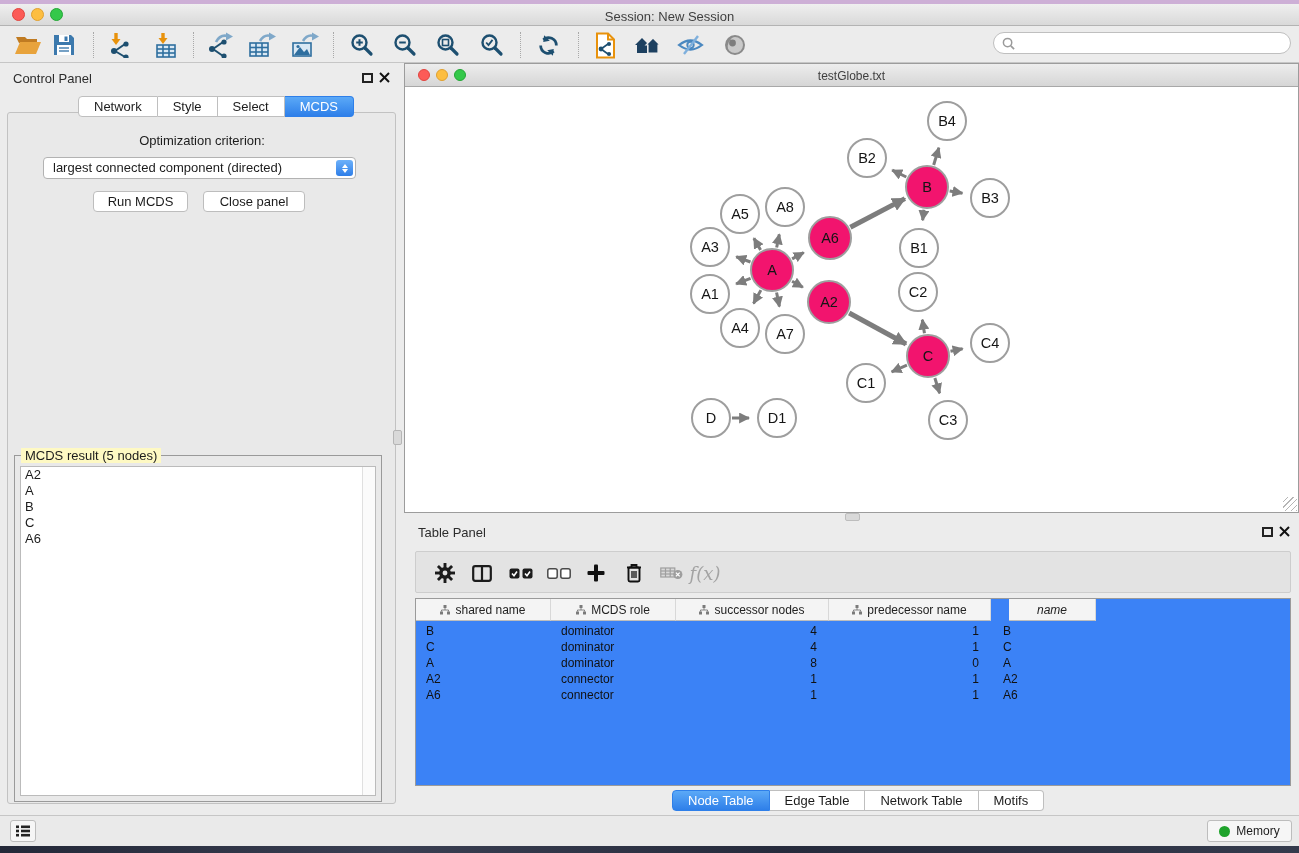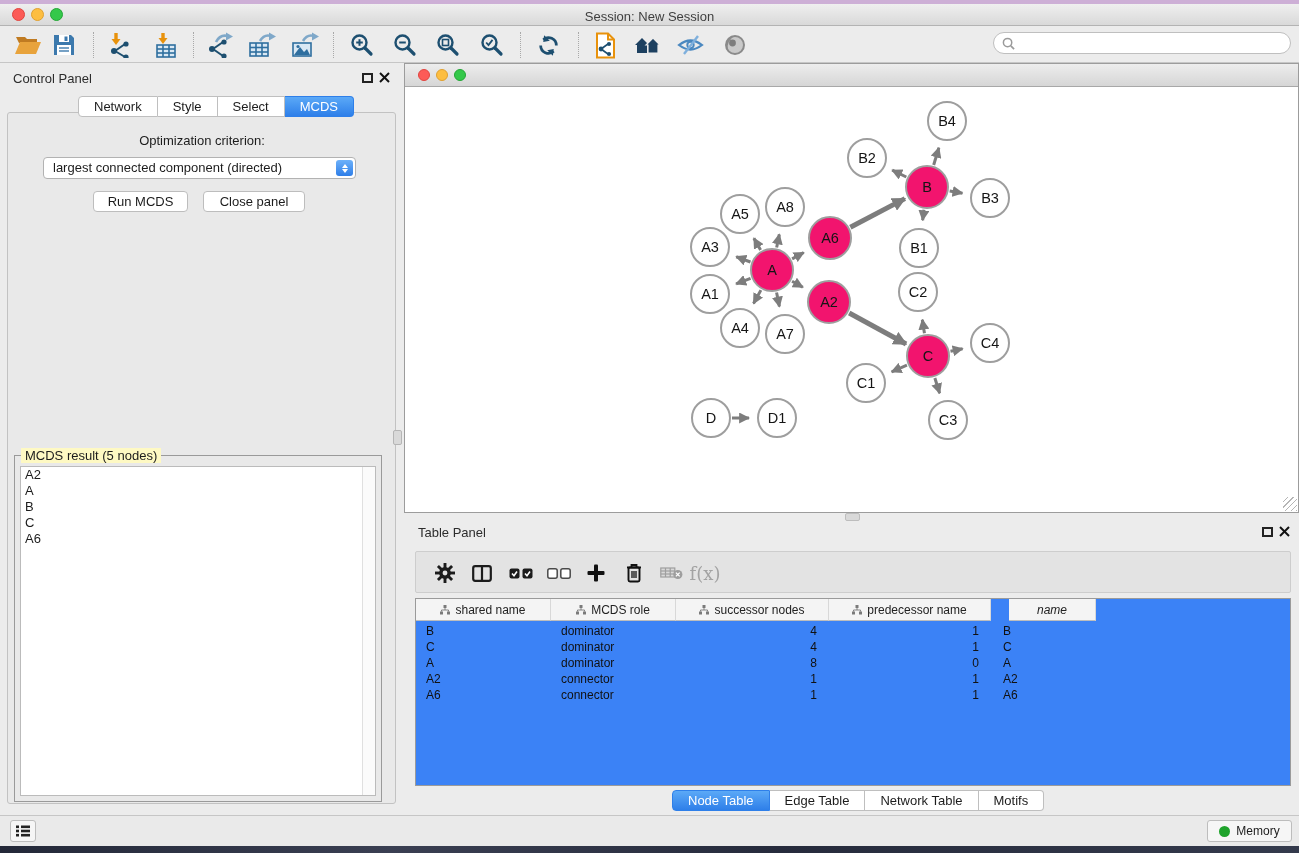--- a/index.html
+++ b/index.html
@@ -7,21 +7,21 @@
   body {
     width:1299px; height:853px; position:relative; overflow:hidden;
     font-family:"Liberation Sans", sans-serif; background:#ececec; color:#1c1c1c;
     -webkit-font-smoothing:antialiased;
   }
   .abs { position:absolute; }
 
   
   .desktop-top { left:0; top:0; width:1299px; height:4px; background:#cdafd6; }
   .main-titlebar { left:0; top:4px; width:1299px; height:22px;
-    background:linear-gradient(#efefef,#d9d9d9); border-bottom:1px solid #b3b3b3; }
+    background:linear-gradient(#efefef,#d9d9d9); border-bottom:1px solid #b3b3b3;padding-left:20px; }
   .tl { width:13px; height:13px; border-radius:50%; top:4px; }
   .tl.red   { background:#fc5b57; border:1px solid #e1443f; }
   .tl.yel   { background:#fdbe41; border:1px solid #e0a02f; }
   .tl.grn   { background:#34c84a; border:1px solid #23a636; }
   .win-title { width:100%; text-align:center; top:5px; font-size:13px; color:#3f3f3f; }
 
   
   .toolbar { left:0; top:27px; width:1299px; height:36px; background:#ececec;
     border-bottom:1px solid #c6c6c6; }
   .tbtn { top:2px; width:36px; height:32px; display:flex; align-items:center; justify-content:center; }
@@ -70,21 +70,21 @@
   .net-canvas { position:absolute; left:0; top:24px; width:893px; height:424px; background:#fff; }
   .grip { position:absolute; right:1px; bottom:1px; width:14px; height:14px;
     background:repeating-linear-gradient(135deg, transparent 0 3px, #b5b5b5 3px 4px); }
   .h-handle { left:845px; top:513px; width:15px; height:8px; background:#d9d9d9; border:1px solid #bdbdbd; border-radius:2px; }
 
   
   .tp-title-text { left:418px; top:525px; font-size:13px; color:#2c2c2c; }
   .tp-toolbar { left:415px; top:551px; width:876px; height:42px; background:#e3e3e3;
     border:1px solid #cdcdcd; border-radius:2px; }
   .tp-btn { top:6px; width:34px; height:30px; display:flex; align-items:center; justify-content:center; position:absolute; }
-  .fx { font-family:"DejaVu Serif", serif; font-size:18px; color:#a3a3a3; }
+  .fx { font-family:"DejaVu Serif", serif; font-style:italic; font-size:18px; color:#a3a3a3; }
   .dtable { left:415px; top:598px; width:876px; height:188px; background:#3b82f6; border:1px solid #9a9a9a; }
   .th { position:absolute; top:0; height:22px; background:#f4f4f4; border-right:1px solid #d8d8d8;
     border-bottom:1px solid #bdbdbd; font-size:12px; display:flex; align-items:center; justify-content:center; gap:5px; color:#222; }
   .tr { position:absolute; left:0; width:100%; height:16px; }
   .td { position:absolute; top:0; height:16px; font-size:12px; line-height:16px; color:#111; }
   .td.num { text-align:right; }
 
   .tp-tabs { left:672px; top:790px; display:flex;align-items:center; }
 
   
@@ -311,20 +311,21 @@
   </div>
 </div>
 
 <div class="abs v-handle"></div>
 
 <div class="abs net-window">
   <div class="net-titlebar">
     <span class="abs tl red" style="left:13px"></span>
     <span class="abs tl yel" style="left:31px"></span>
     <span class="abs tl grn" style="left:49px"></span>
+    <div class="abs net-title">testGlobe.txt</div>
   </div>
   <div class="net-canvas">
     <svg id="graph-svg" width="893" height="424" viewBox="0 0 893 424">
       <defs>
         <marker id="arw" viewBox="0 0 10 10" refX="9" refY="5" markerWidth="11" markerHeight="11" orient="auto" markerUnits="userSpaceOnUse">
           <path d="M0 0 L10 5 L0 10 z" fill="#7d7d7d"></path>
         </marker>
         <marker id="arwT" viewBox="0 0 10 10" refX="9" refY="5" markerWidth="14" markerHeight="14" orient="auto" markerUnits="userSpaceOnUse">
           <path d="M0 0 L10 5 L0 10 z" fill="#7d7d7d"></path>
         </marker>

